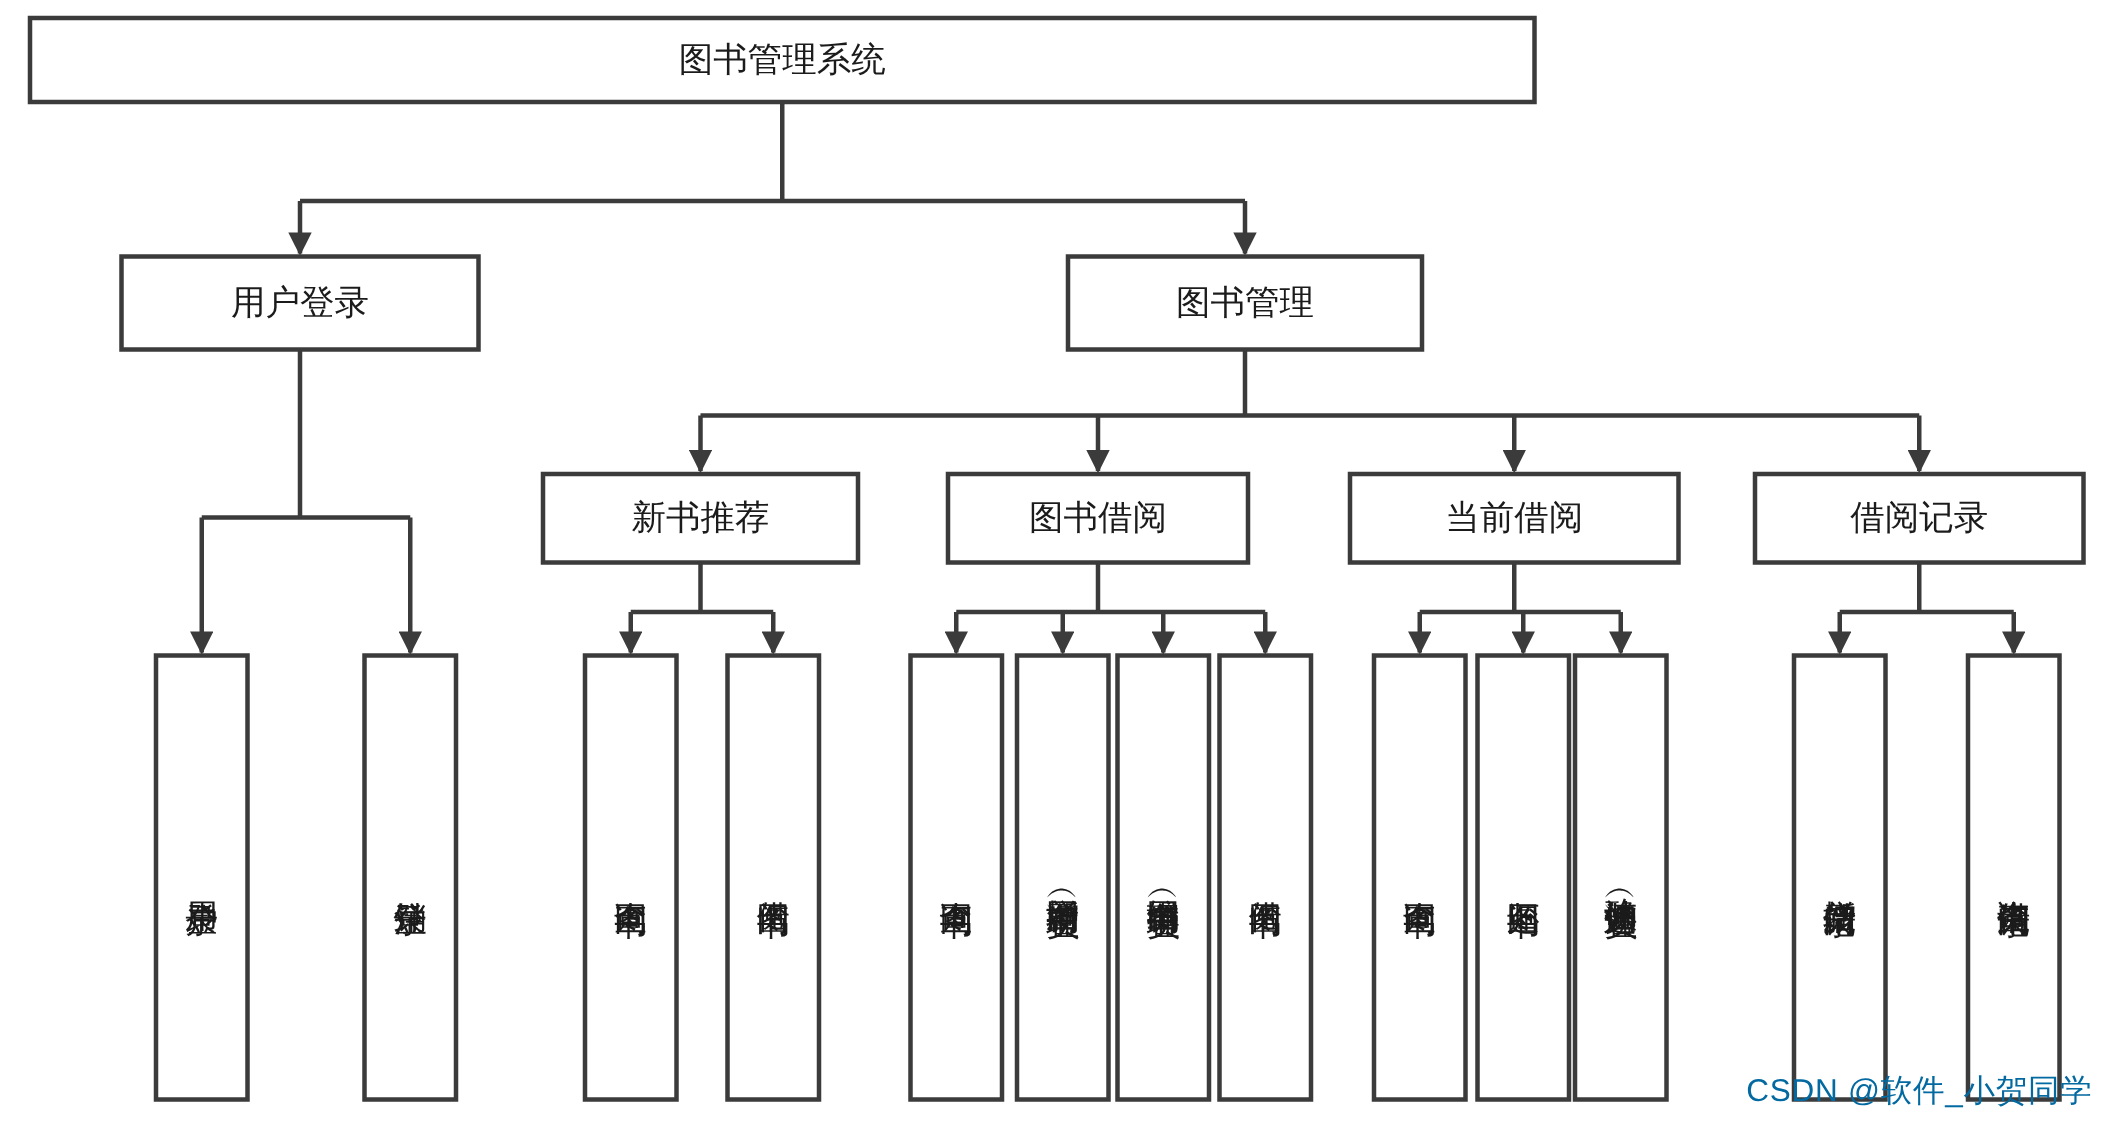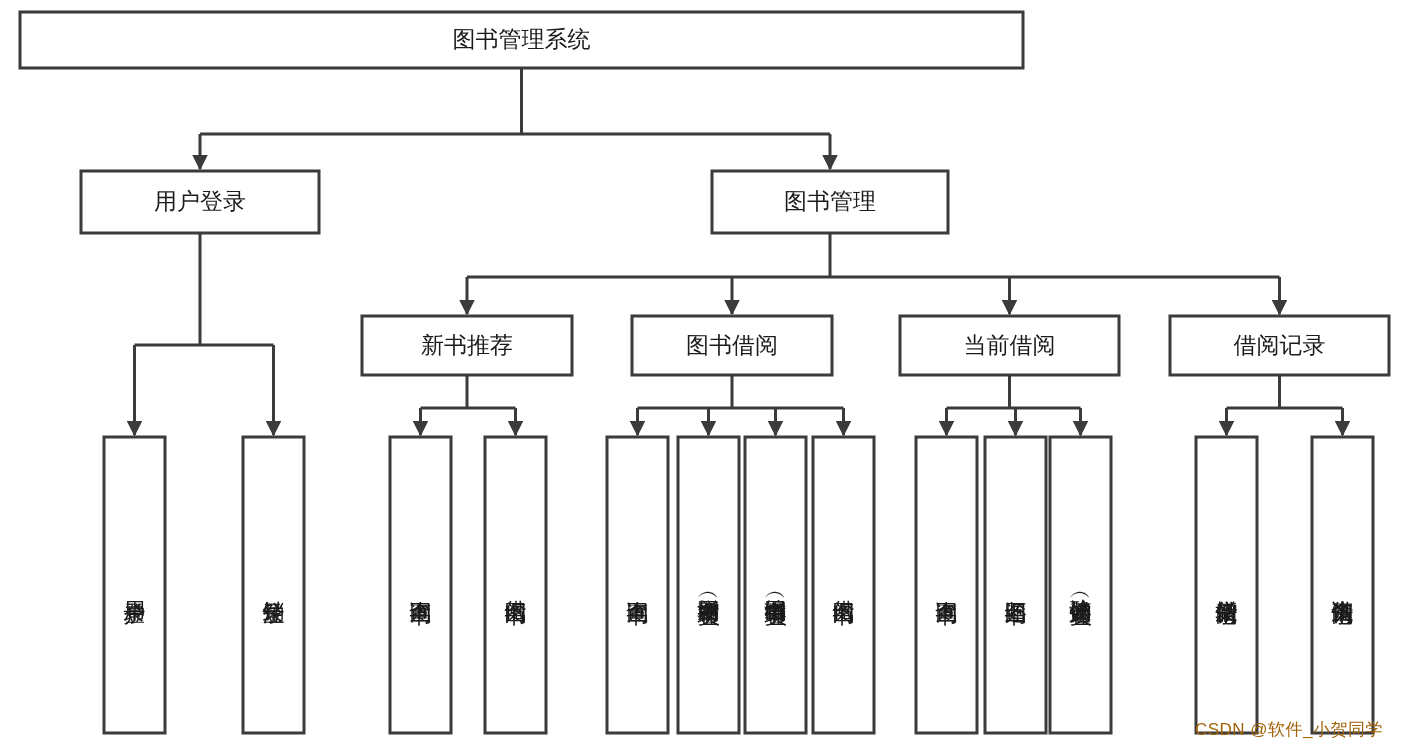--- a/index.html
+++ b/index.html
@@ -59,25 +59,25 @@
     color: #1b1b1b;
     white-space: nowrap;
     text-align: center;
   }
   .leaf-hit {
     position: absolute;
     background: transparent;
   }
   #watermark {
     position: absolute;
-    right: 22px;
+    right: 10px;
     bottom: 6px;
     font-family: "Liberation Sans", "DejaVu Sans", sans-serif;
-    font-size: 17px;
-    color: #a16207;
+    font-size: 21px;
+    color: #0369a1;
     letter-spacing: 0.5px;
     user-select: none;
   }
 </style>
 </head>
 <body>
 
 <svg id="canvas" viewBox="0 0 1405 747">
   <defs>
     <marker id="arrow" viewBox="0 0 10 10" refX="9" refY="5" markerWidth="5.2" markerHeight="5.2" orient="auto-start-reverse">

